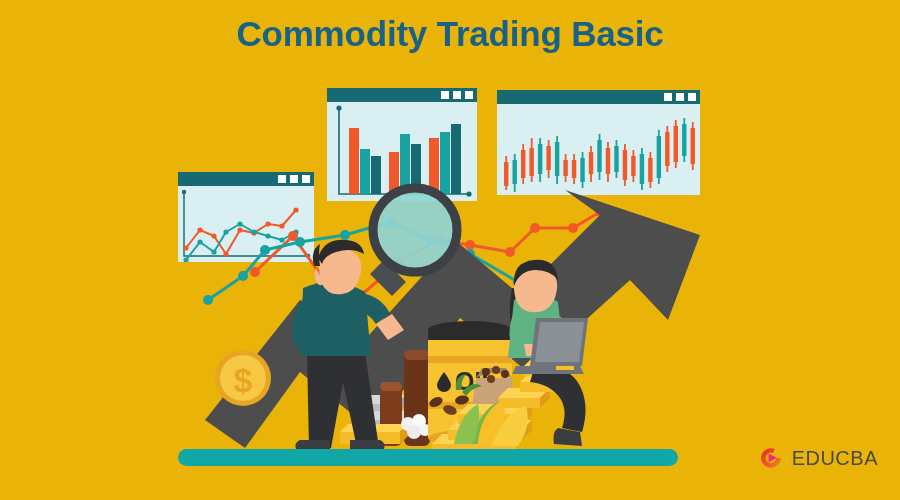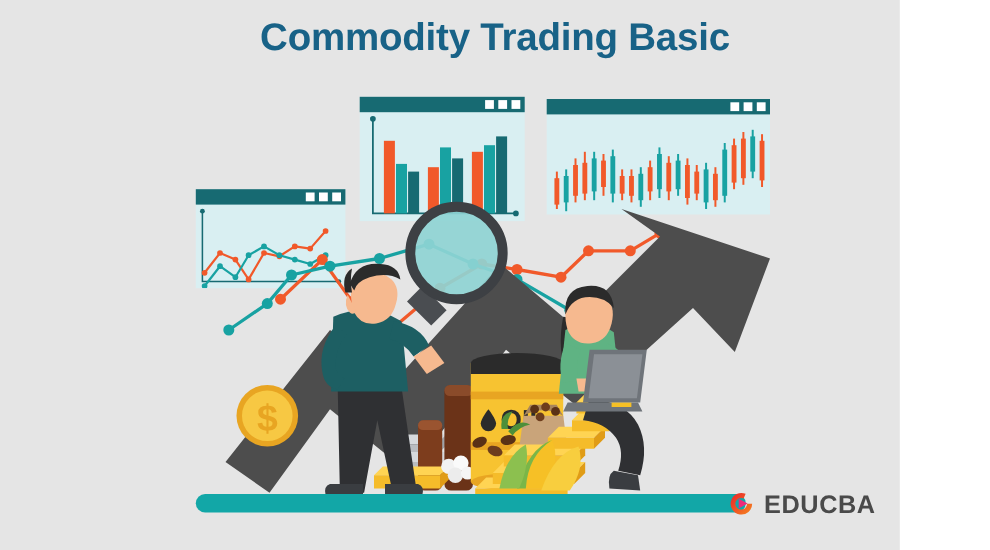--- a/index.html
+++ b/index.html
@@ -1,20 +1,20 @@
 <!DOCTYPE html>
 <html><head>
 <meta charset="utf-8">
 <style>
   html,body{margin:0;padding:0;}
   body{
     width:900px;height:500px;background:#ffffff;
     font-family:"Liberation Sans",sans-serif;overflow:hidden;
   }
-  .canvas{position:relative;width:818px;height:500px;background:#e5e5e5;}
+  .canvas{position:relative;width:900px;height:500px;background:#eab308;}
 
   
   .title{
     position:absolute;left:0;top:14px;width:900px;text-align:center;
     font-size:35px;font-weight:bold;color:#186287;letter-spacing:-.2px;
   }
 
   
   .win{position:absolute;background:#d9eff2;box-shadow:0 0 0 0 rgba(0,0,0,0);}
   .win .bar{
@@ -27,21 +27,21 @@
 
   
   .platform{
     position:absolute;left:178px;top:449px;width:500px;height:17px;
     background:#12a7a7;border-radius:9px;
   }
 
   
   .logo{position:absolute;right:22px;bottom:28px;display:flex;align-items:center;gap:7px;}
   .logo .mark{width:28px;height:28px;}
-  .logo .word{font-size:23px;font-weight:bold;color:#4a4a4a;letter-spacing:.5px;}
+  .logo .word{font-size:20px;font-weight:normal;color:#4a4a4a;letter-spacing:.5px;}
 
   .art{position:absolute;left:0;top:0;width:900px;height:500px;}
   .art svg{display:block;width:900px;height:500px;}
 </style>
 </head>
 <body style="background: rgb(255, 255, 255);">
 
 <div class="canvas">
 
   <div class="title" style="color: rgb(24, 98, 135);">Commodity Trading Basic</div>

